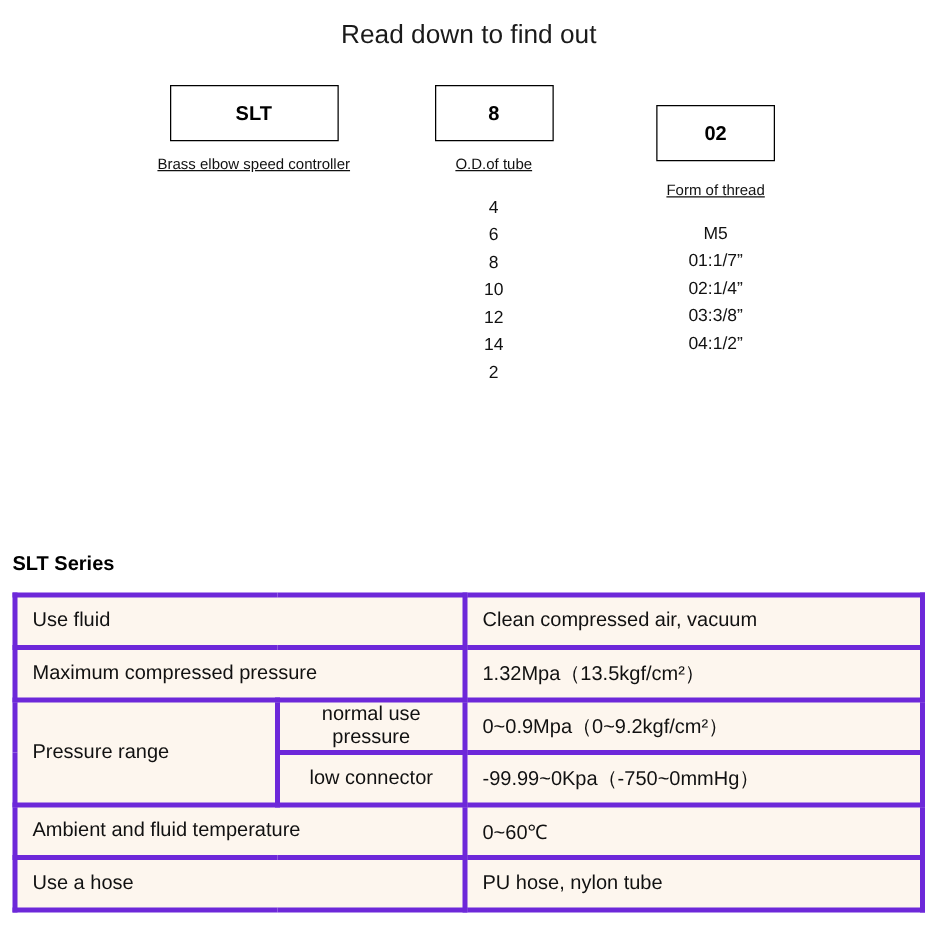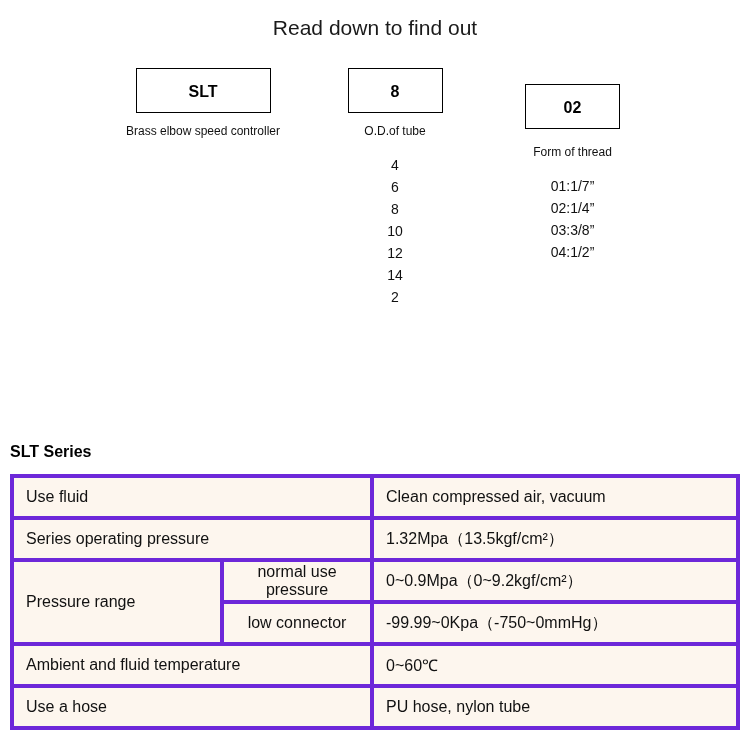--- a/index.html
+++ b/index.html
@@ -61,20 +61,21 @@
   }
   .code-col.c1 .code-box { width: 135px; margin: 0 auto; }
   .code-col.c2 .code-box { width: 95px; margin: 0 auto; }
   .code-col.c3 .code-box { width: 95px; margin: 16px auto; }
 
   .code-caption {
     font-size: 12px;
     margin-top: 11px;
     color: #111;
     white-space: nowrap;
+    text-decoration: underline;
   }
   .code-options {
     margin-top: 16px;
     font-size: 14px;
     line-height: 22px;
     color: #111;
   }
   .code-options div { white-space: nowrap; }
 
   
@@ -141,20 +142,21 @@
         <div>12</div>
         <div>14</div>
         <div>2</div>
       </div>
     </div>
 
     <div class="code-col c3">
       <div class="code-box">02</div>
       <div class="code-caption">Form of thread</div>
       <div class="code-options">
+        <div>M5</div>
         <div>01:1/7”</div>
         <div>02:1/4”</div>
         <div>03:3/8”</div>
         <div>04:1/2”</div>
       </div>
     </div>
 
   </div>
 
   <div class="series-label">SLT Series</div>
@@ -164,21 +166,21 @@
       <col style="width:210px">
       <col style="width:150px">
       <col>
     </colgroup>
     <tbody>
       <tr>
         <td class="label" colspan="2">Use fluid</td>
         <td class="value">Clean compressed air, vacuum</td>
       </tr>
       <tr>
-        <td class="label" colspan="2">Series operating pressure</td>
+        <td class="label" colspan="2">Maximum compressed pressure</td>
         <td class="value">1.32Mpa（13.5kgf/cm²）</td>
       </tr>
       <tr>
         <td class="label tall" rowspan="2">Pressure range</td>
         <td class="sublabel">normal use pressure</td>
         <td class="value">0~0.9Mpa（0~9.2kgf/cm²）</td>
       </tr>
       <tr>
         <td class="sublabel">low connector</td>
         <td class="value">-99.99~0Kpa（-750~0mmHg）</td>

